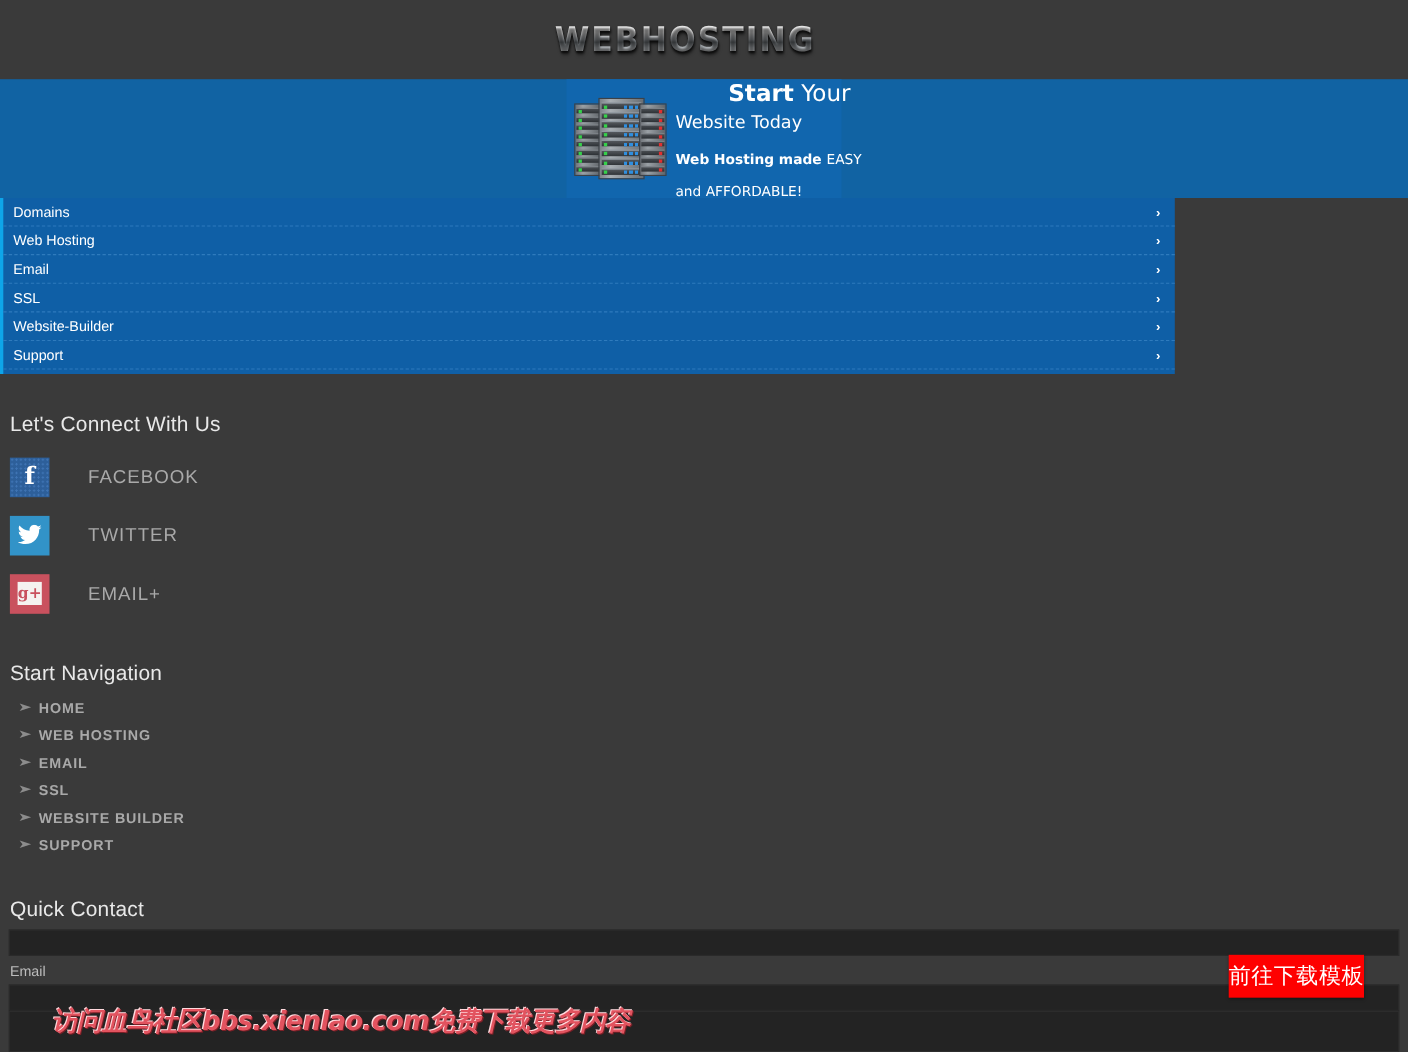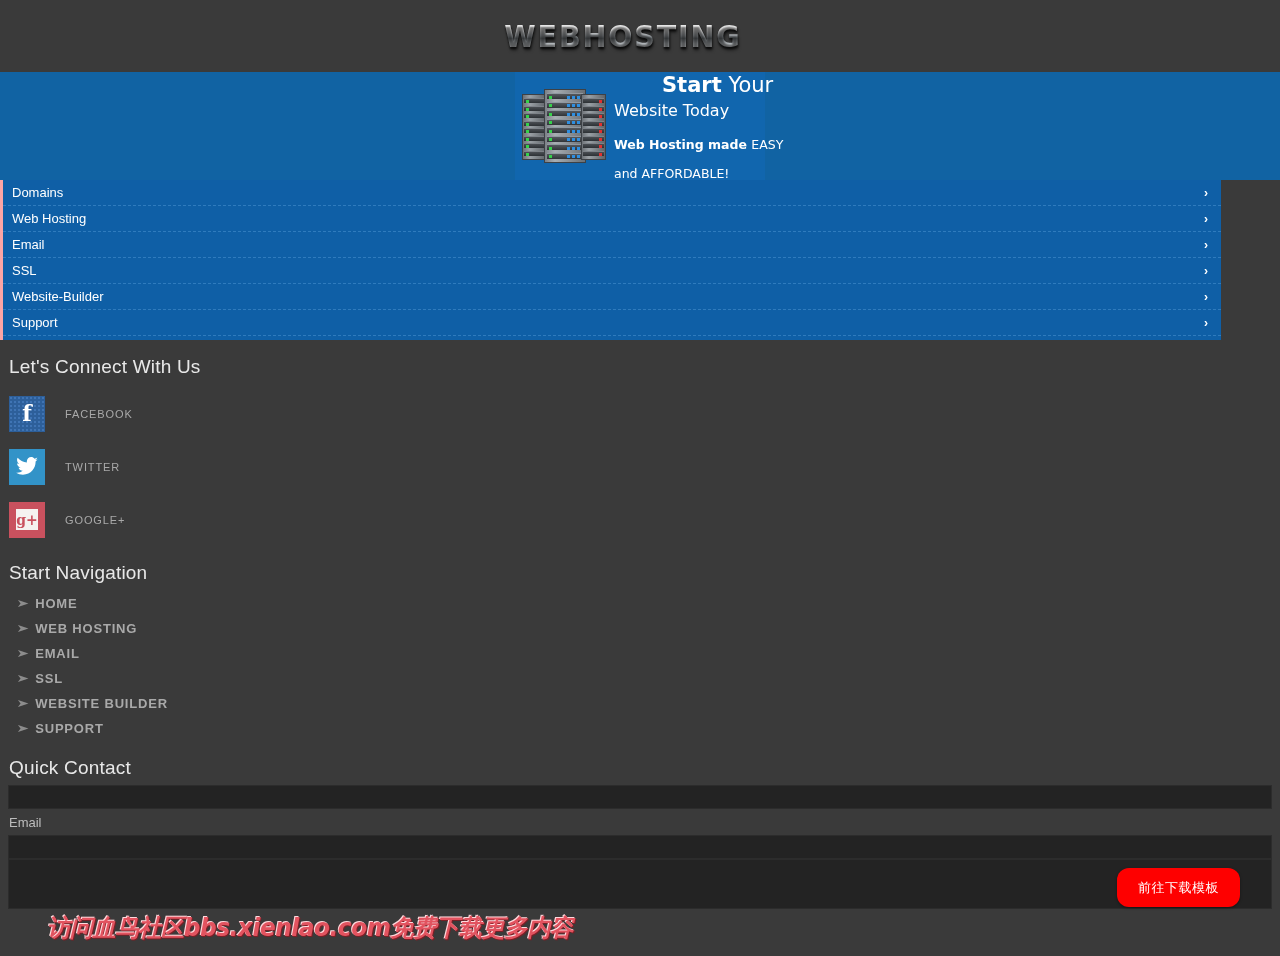--- a/index.html
+++ b/index.html
@@ -115,23 +115,23 @@
   }
   .banner-copy .sub {
     font-family: "DejaVu Sans", sans-serif;
     font-size: 12.5px; color: #ffffff; line-height: 14px;
     font-weight: bold; white-space: nowrap; margin-top: 15px;
   }
   .banner-copy .sub em { font-style: normal; font-weight: normal; }
 
   
   .main-nav {
-    width: 1221px;
+    width: 1068px;
     background: #0f5fa6;
-    border-left: 3px solid #fca5a5;
+    border-left: 3px solid #0ea5e9;
     padding-bottom: 4px;
   }
   .nav-item {
     height: 26px;
     display: flex; align-items: center; justify-content: space-between;
     padding: 0 13px 0 9px;
     border-bottom: 1px dashed #2f7bbd;
     cursor: pointer;
   }
   .nav-item:last-child { border-bottom: 1px dashed #2f7bbd; }
@@ -140,21 +140,21 @@
   }
   .nav-chev {
     font-size: 12px; color: #ffffff; font-weight: bold; line-height: 1;
   }
 
   
   .dark-body { width: 1280px; background: #3a3a3a; padding: 0 0 0 0; }
 
   .sec-title {
     font-size: 19px; color: #e8e8e8; font-weight: normal;
-    padding: 16px 0 0 9px;
+    padding: 36px 0 0 9px;
     letter-spacing: 0.2px;
   }
 
   
   .social-list { padding: 9px 0 0 9px; }
   .social-row {
     display: flex; align-items: center;
     height: 53px;
     cursor: pointer;
   }
@@ -178,22 +178,22 @@
   .social-icon.gp { background: #c9515e; }
   .social-icon.gp .gp-inner {
     width: 22px; height: 21px; background: #f5f2f0;
     display: flex; align-items: center; justify-content: center;
   }
   .social-icon.gp .gp-inner span {
     color: #c9515e; font-size: 14px; font-weight: bold;
     font-family: "DejaVu Serif", serif; line-height: 1;
   }
   .social-name {
-    margin-left: 20px;
-    font-size: 11px; color: #a9a9a9; letter-spacing: 0.9px;
+    margin-left: 35px;
+    font-size: 17px; color: #a9a9a9; letter-spacing: 0.9px;
   }
 
   
   .qnav-list { padding: 7px 0 0 18px; }
   .qnav-row {
     height: 25px; display: flex; align-items: center; cursor: pointer;
   }
   .qnav-bullet {
     color: #8c8c8c; font-size: 11px; line-height: 1; margin-right: 8px;
     transform: scaleX(1.4);
@@ -252,24 +252,24 @@
     transform: scaleX(0.97);
     transform-origin: left center;
   }
 
   
   .dl-button {
     position: absolute;
     right: 40px; top: 868px;
     width: 123px; height: 39px;
     background: #fe0000;
-    border: none; border-radius: 12px;
+    border: none; border-radius: 0;
     color: #ffffff;
     font-family: Liberation Sans, sans-serif;
-    font-size: 13px;
+    font-size: 20px;
     cursor: pointer;
     letter-spacing: 0.5px;
     box-shadow: 0 1px 3px rgba(0,0,0,0.4);
   }
 </style>
 </head>
 <body>
 
 <div class="site-header">
   <div class="logo-text">WEBHOSTING</div>
@@ -365,21 +365,21 @@
       </span>
       <span class="social-name">TWITTER</span>
     </div>
 
     <div class="social-row">
       <span class="social-icon gp">
         <span class="gp-inner">
           <span>g+</span>
         </span>
       </span>
-      <span class="social-name">GOOGLE+</span>
+      <span class="social-name">EMAIL+</span>
     </div>
   </div>
 
   <h2 class="sec-title">Start Navigation</h2>
   <div class="qnav-list">
     <div class="qnav-row">
       <span class="qnav-bullet">➤</span>
       <span class="qnav-label">HOME</span>
     </div>
     <div class="qnav-row">

